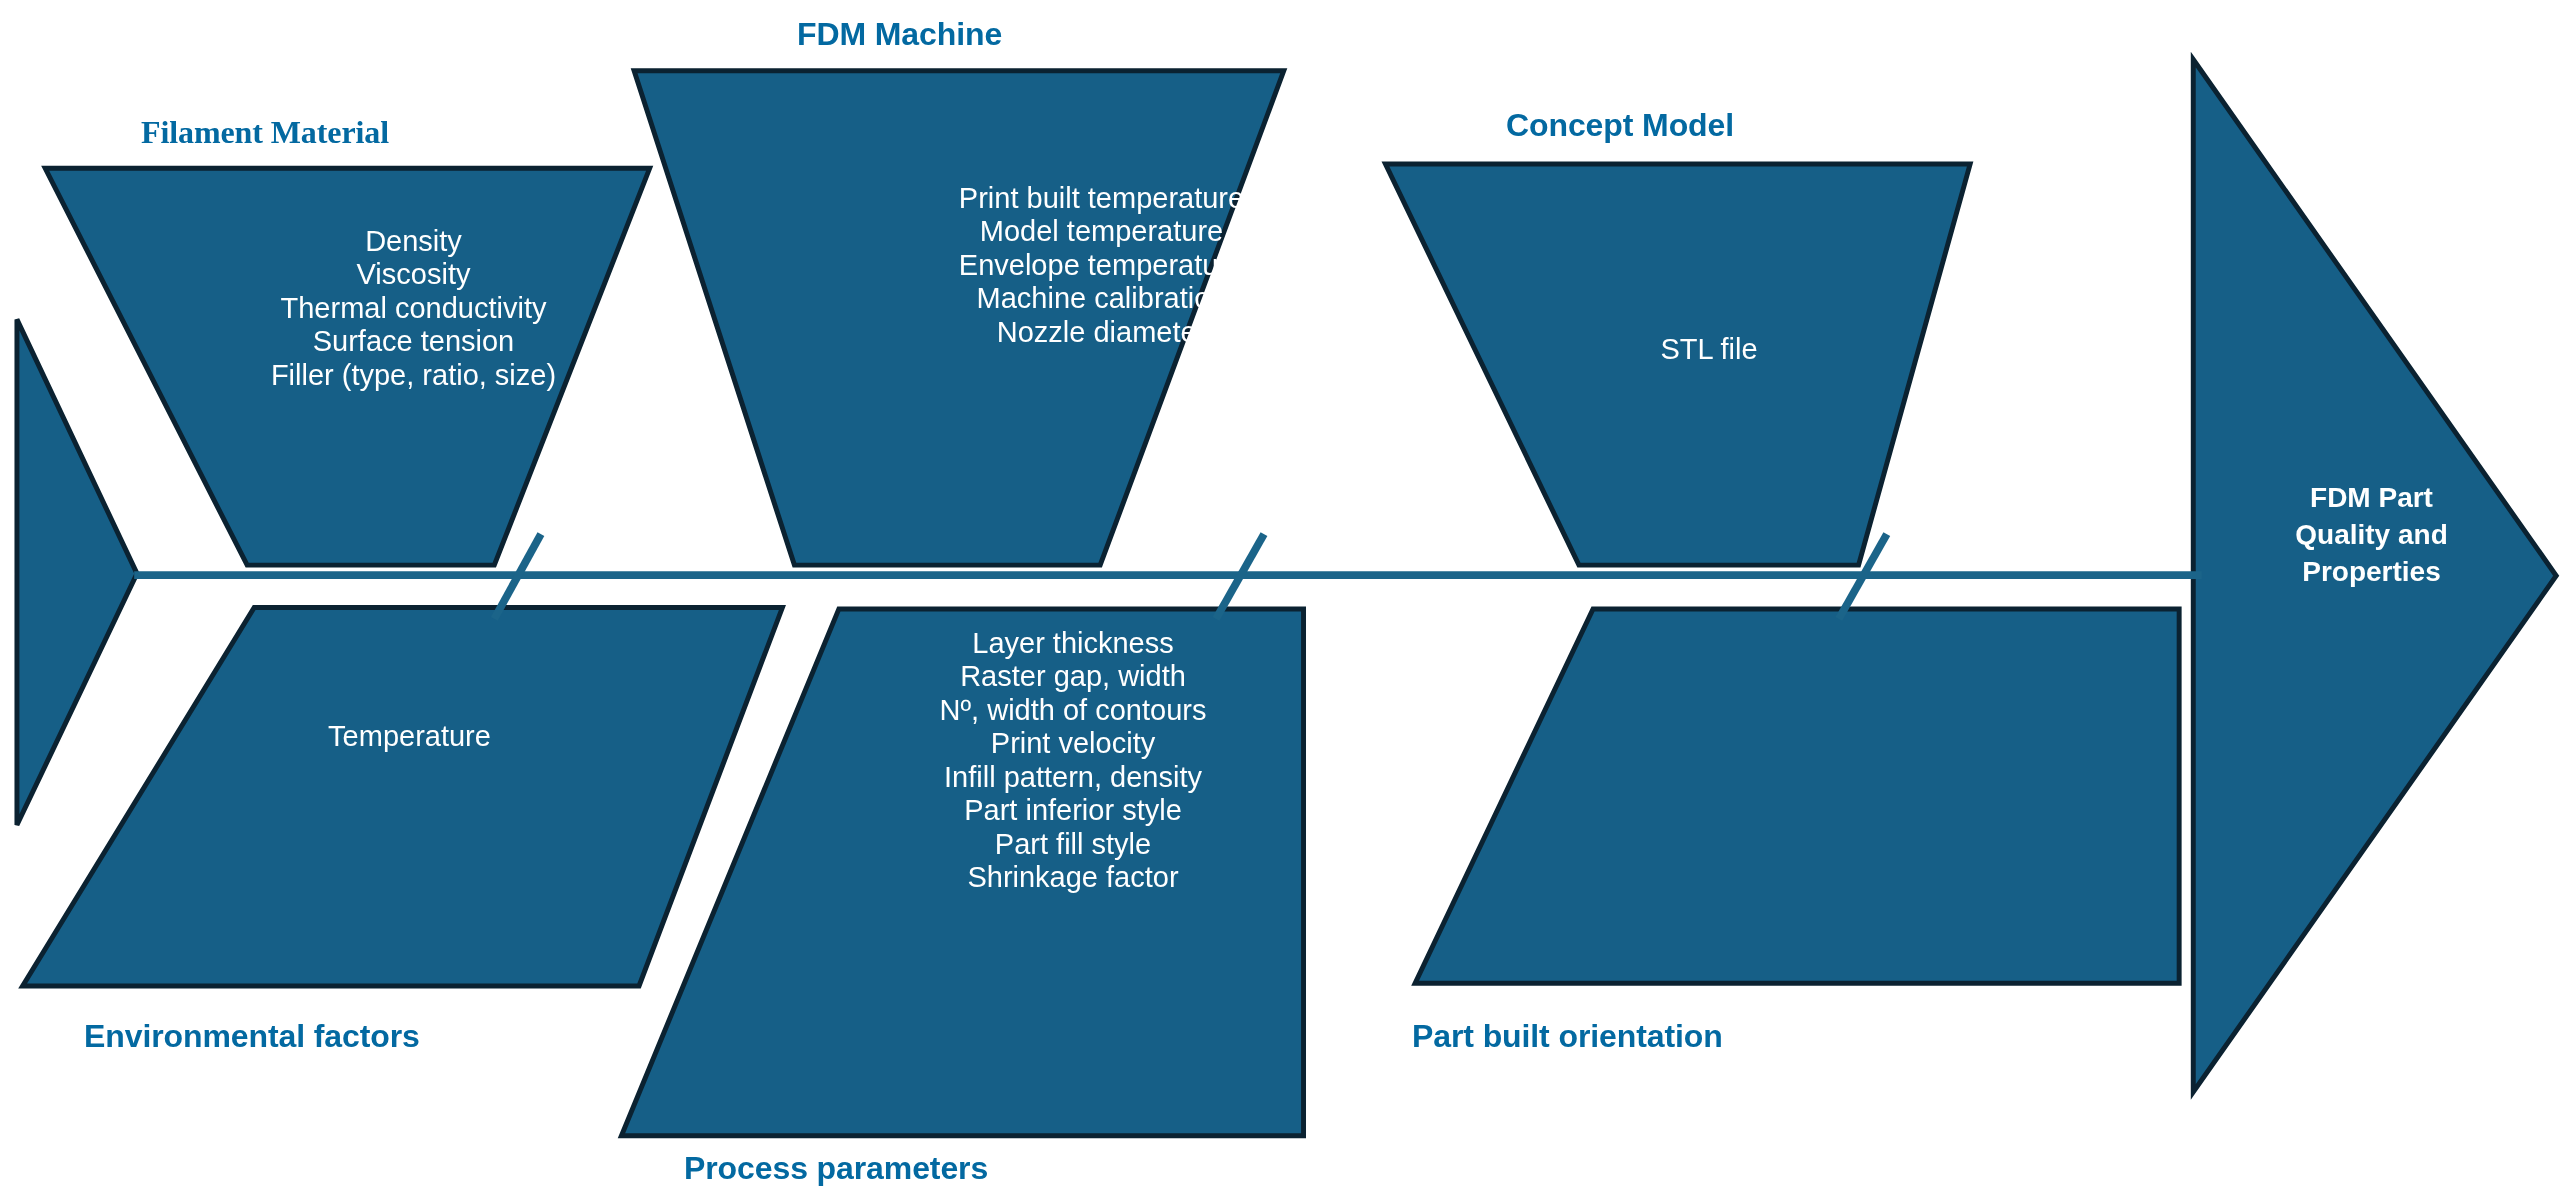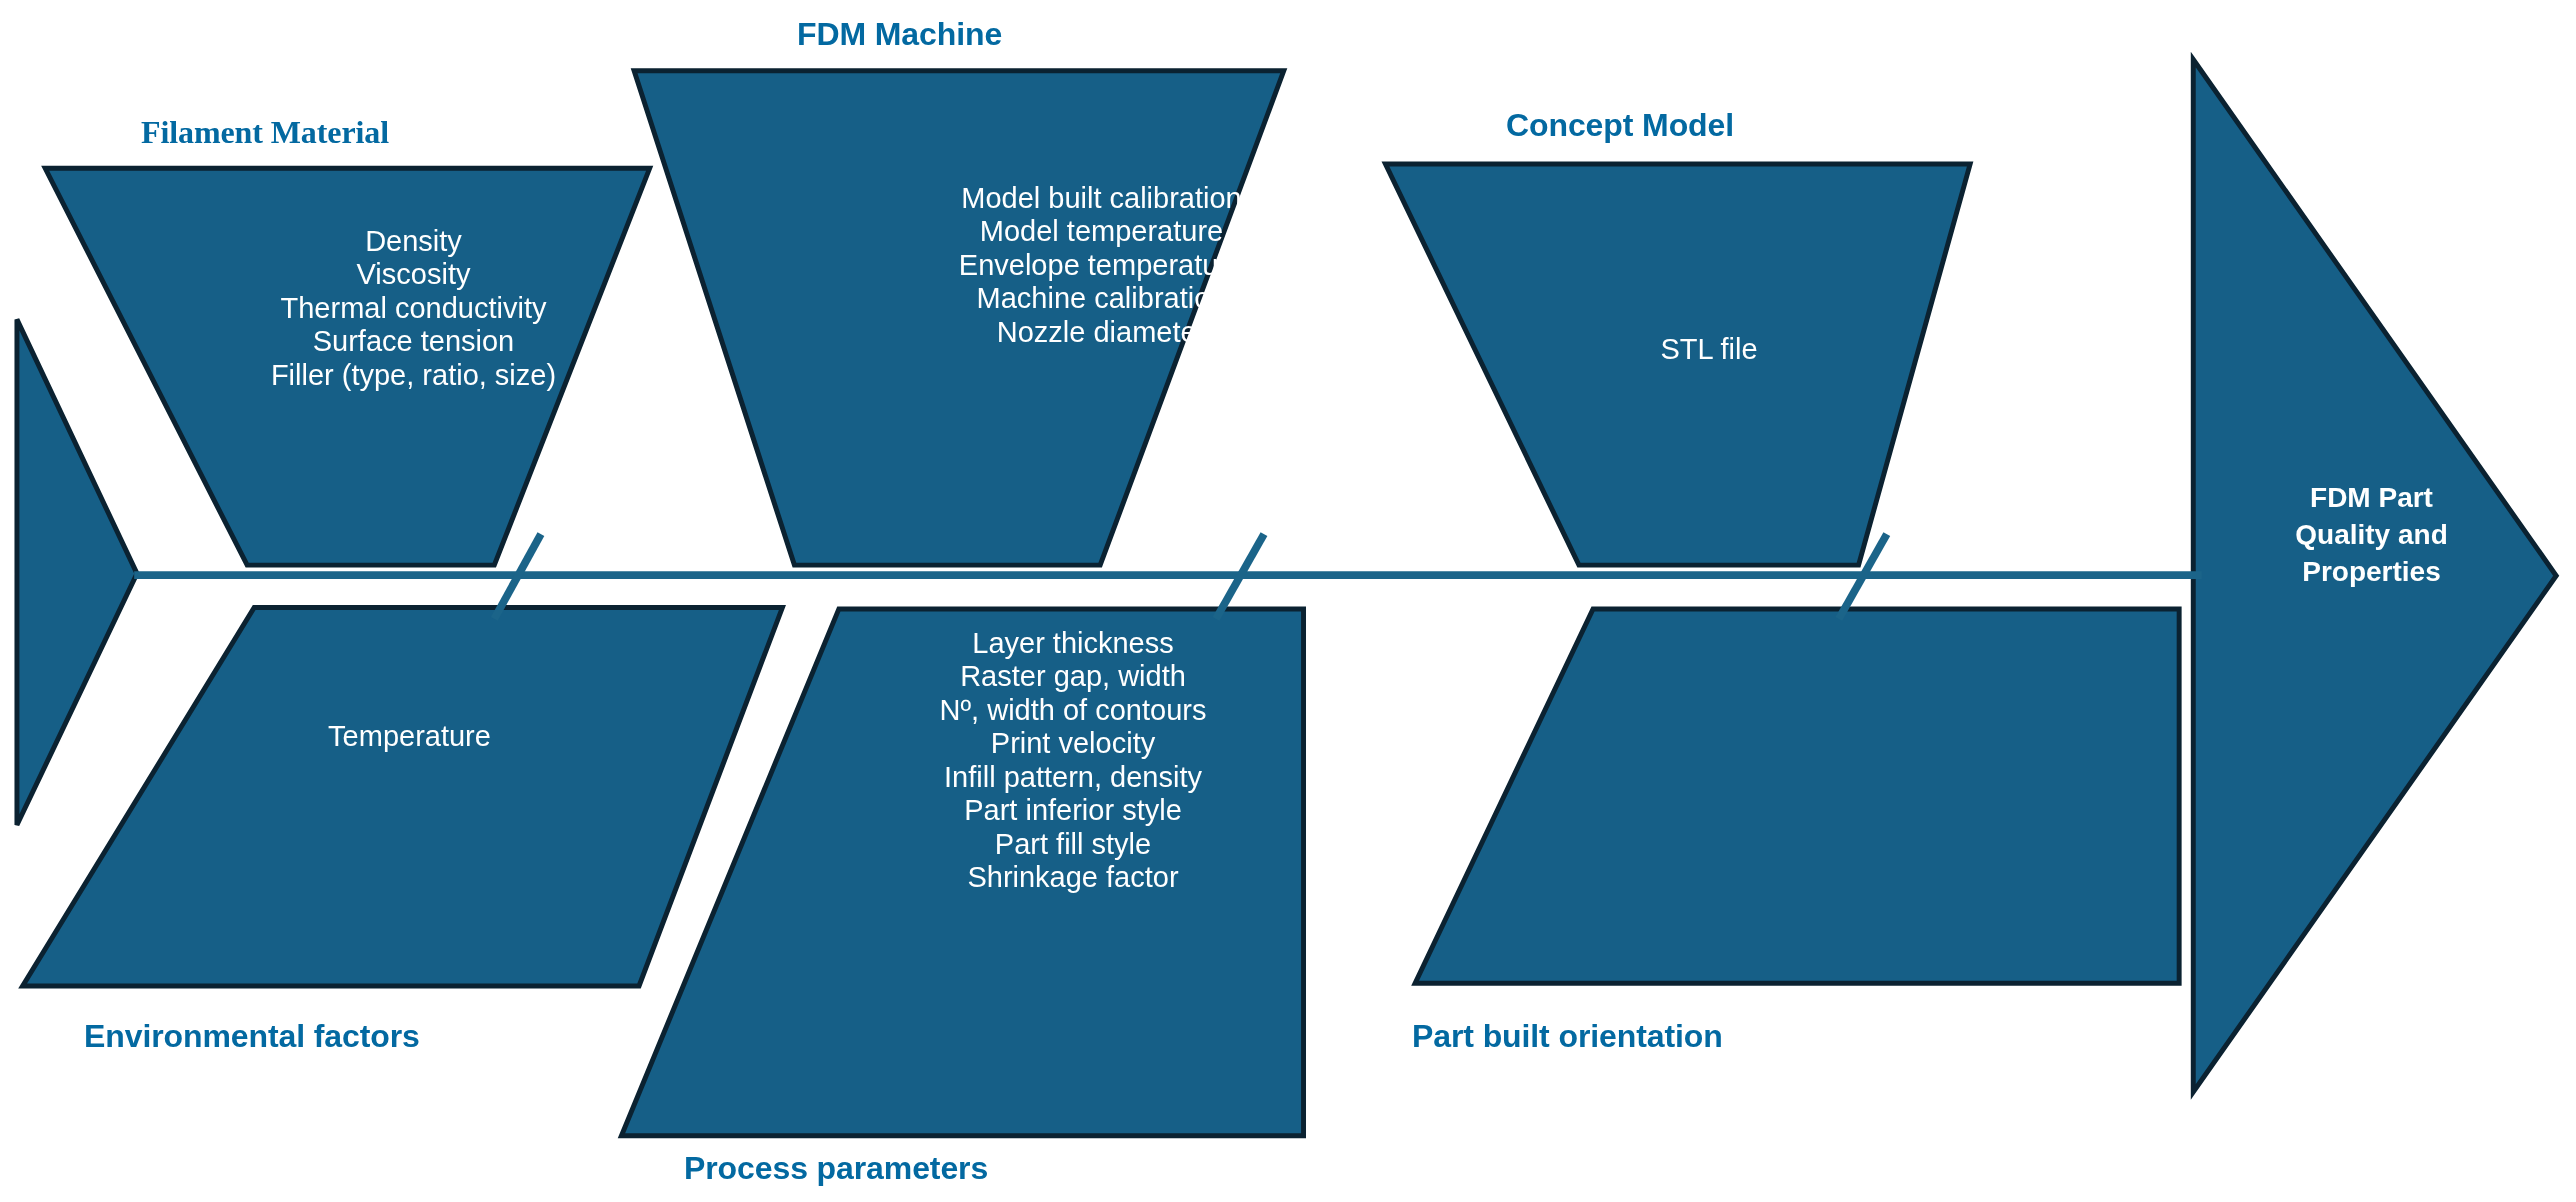--- a/index.html
+++ b/index.html
@@ -122,21 +122,21 @@
 
   <div class="cause-list" style="left:145px; top:225px; width:537px;">
     <span class="cause-item">Density</span>
     <span class="cause-item">Viscosity</span>
     <span class="cause-item">Thermal conductivity</span>
     <span class="cause-item">Surface tension</span>
     <span class="cause-item">Filler (type, ratio, size)</span>
   </div>
 
   <div class="cause-list" style="left:819px; top:182px; width:565px;">
-    <span class="cause-item">Model built calibration</span>
+    <span class="cause-item">Print built temperature</span>
     <span class="cause-item">Model temperature</span>
     <span class="cause-item">Envelope temperature</span>
     <span class="cause-item">Machine calibration</span>
     <span class="cause-item">Nozzle diameter</span>
   </div>
 
   <div class="cause-list" style="left:1483px; top:333px; width:452px;">
     <span class="cause-item">STL file</span>
   </div>
 

